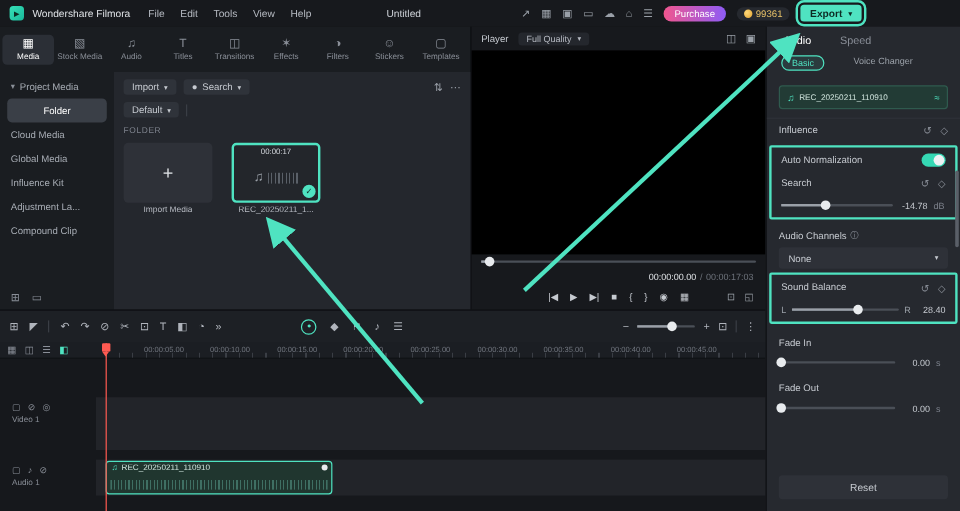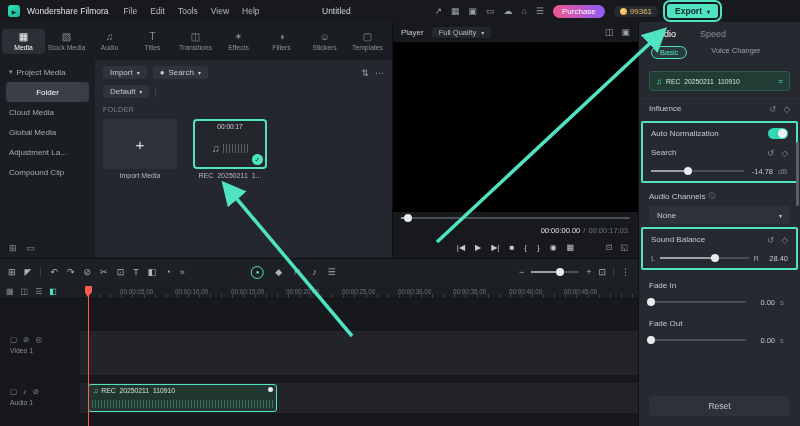--- a/index.html
+++ b/index.html
@@ -232,20 +232,23 @@
               <div class="msb-item active">
                   <span>Folder</span>
                 </div>
               <div class="msb-item">
                   <span>Cloud Media</span>
                 </div>
               <div class="msb-item">
                   <span>Global Media</span>
                 </div>
               <div class="msb-item">
+                  <span>Influence Kit</span>
+                </div>
+              <div class="msb-item">
                   <span>Adjustment La...</span>
                 </div>
               <div class="msb-item">
                   <span>Compound Clip</span>
                 </div>
               <div class="msb-bottom">
                 <span>⊞</span>
                 <span>▭</span>
               </div>
             </div>

